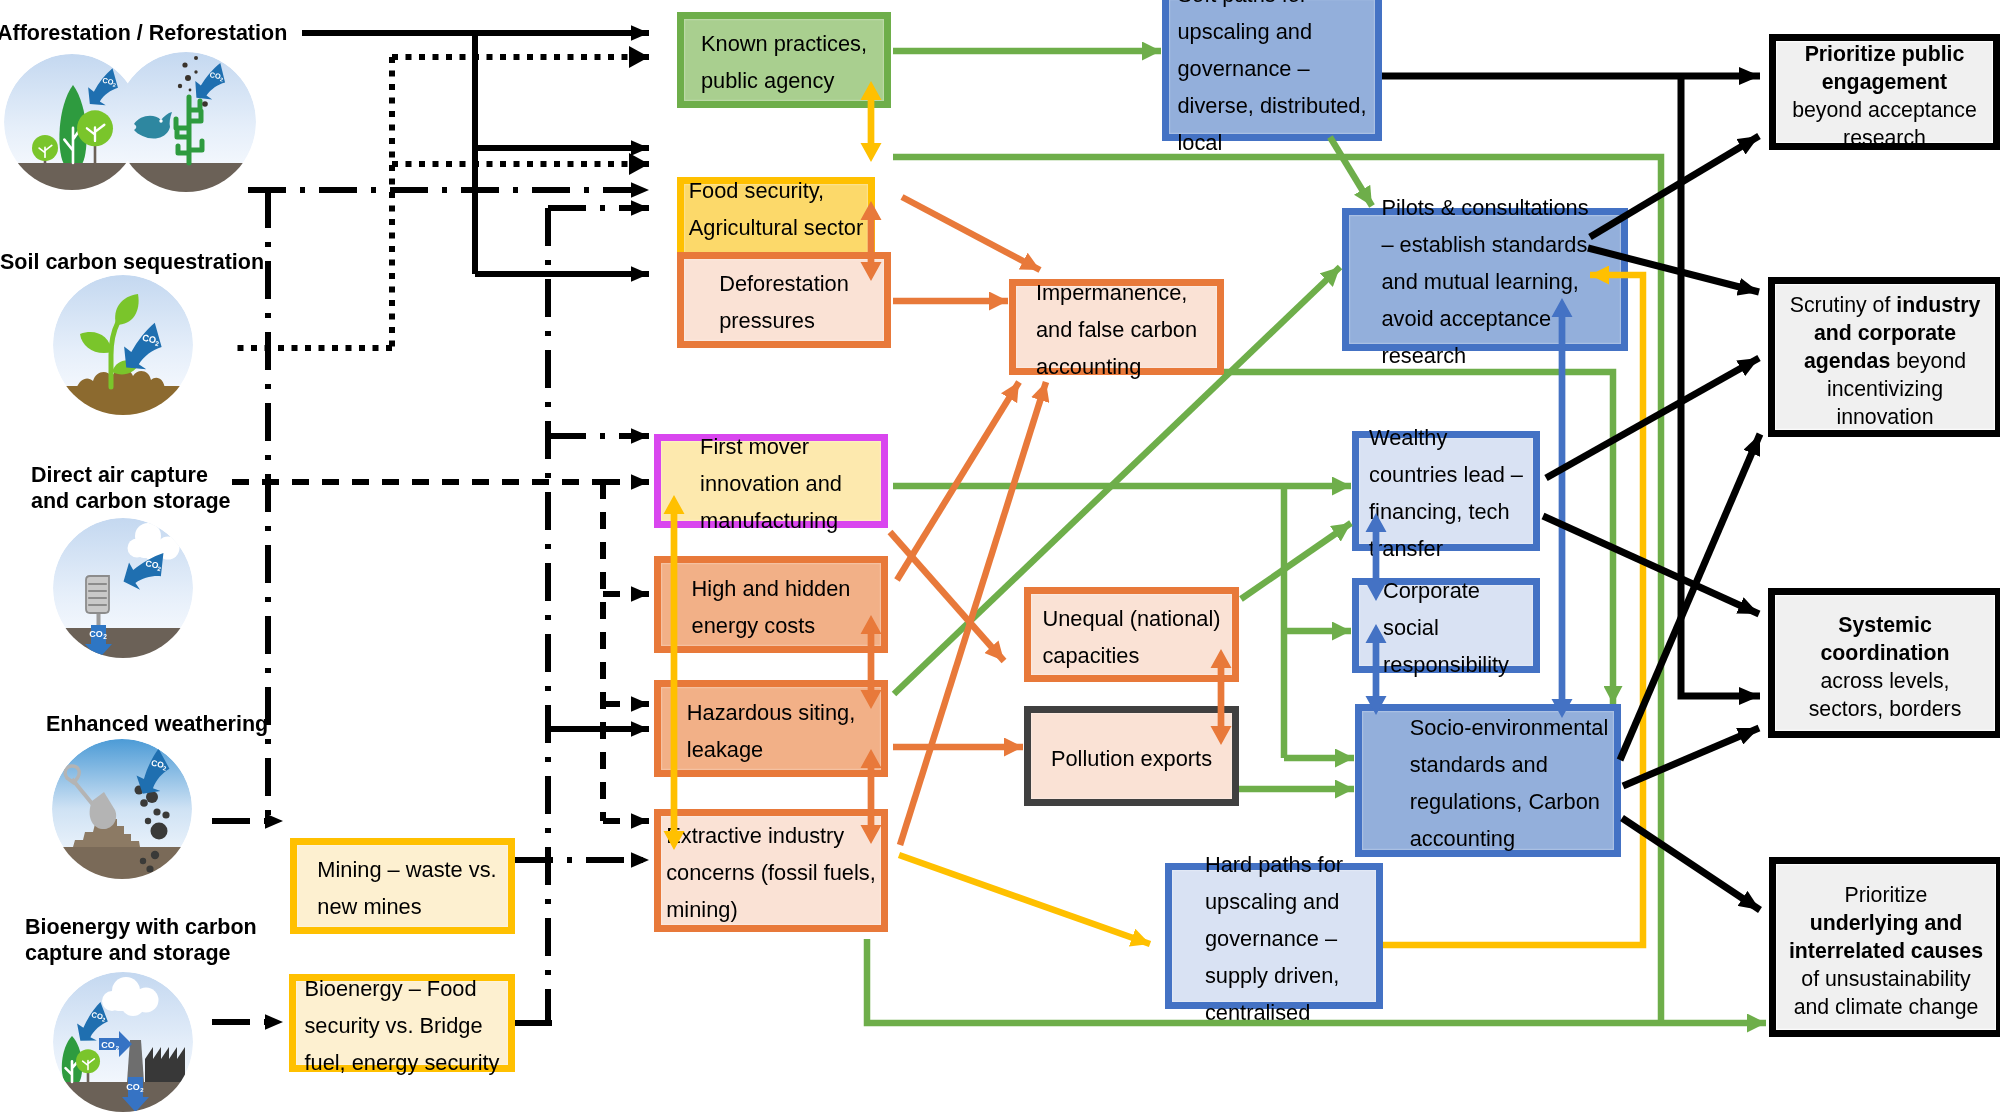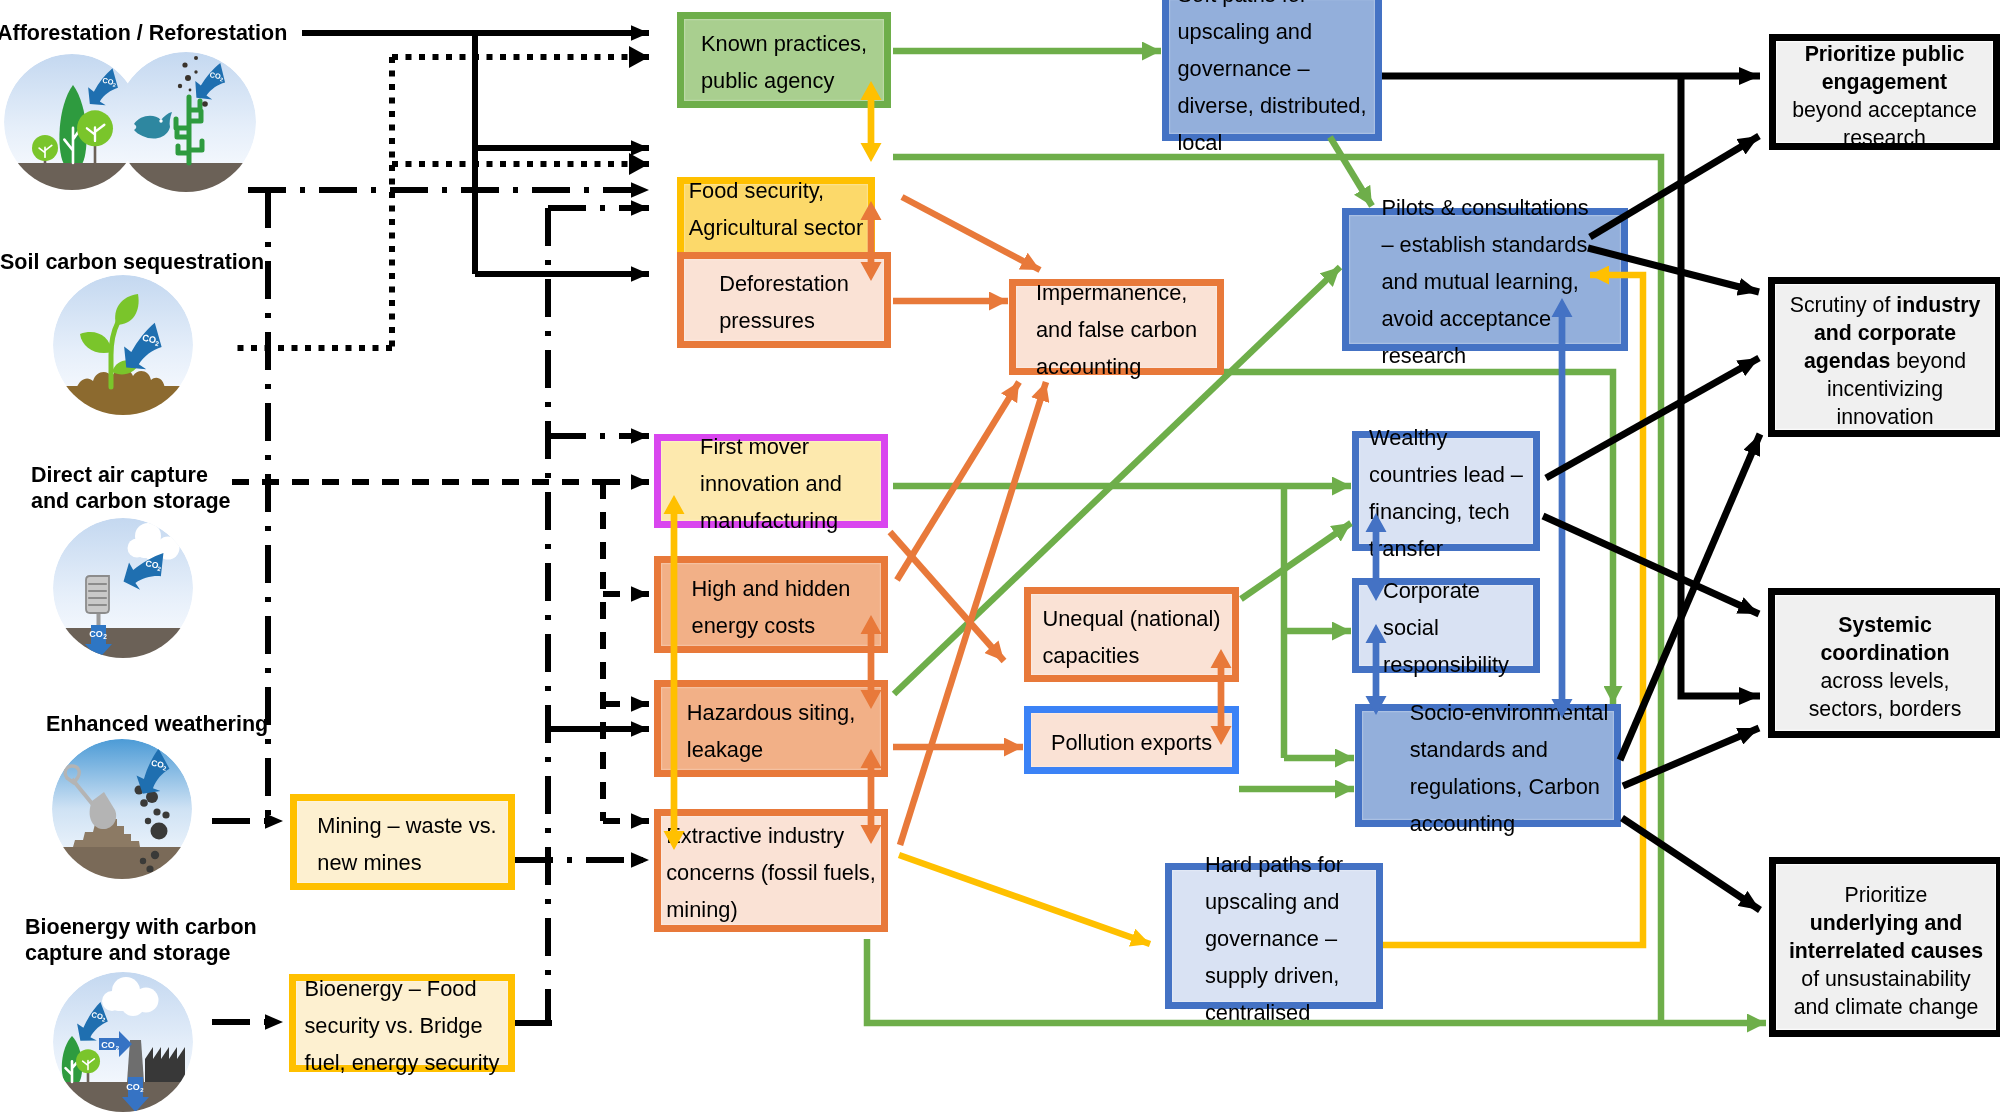--- a/index.html
+++ b/index.html
@@ -256,21 +256,21 @@
     </div>
 <div class="bx" style="left:1009px;top:279px;width:215px;height:96px;background:#FAE2D5;border:7px solid #E8793A;box-shadow:inset 0 0 0 1.2px rgba(255,255,255,0.22);">
       <span class="tx">Impermanence,
 and false carbon
 accounting</span>
     </div>
 <div class="bx" style="left:1024px;top:587px;width:215px;height:95px;background:#FAE2D5;border:7px solid #E8793A;box-shadow:inset 0 0 0 1.2px rgba(255,255,255,0.22);">
       <span class="tx">Unequal (national)
 capacities</span>
     </div>
-<div class="bx" style="left:1024px;top:706px;width:215px;height:68px;background:#FAE2D5;border:7px solid #3b82f6;box-shadow:inset 0 0 0 1.2px rgba(255,255,255,0.22);">
+<div class="bx" style="left:1024px;top:706px;width:215px;height:100px;background:#FAE2D5;border:7px solid #404040;box-shadow:inset 0 0 0 1.2px rgba(255,255,255,0.22);">
       <span class="tx">Pollution exports</span>
     </div>
 <div class="bx" style="left:1162px;top:-8px;width:220px;height:149px;background:#93AFDB;border:7px solid #4472C4;box-shadow:inset 0 0 0 1.2px rgba(255,255,255,0.22);">
       <span class="tx">Soft paths for
 upscaling and
 governance –
 diverse, distributed,
 local</span>
     </div>
 <div class="bx" style="left:1342px;top:208px;width:286px;height:143px;background:#93AFDB;border:7px solid #4472C4;box-shadow:inset 0 0 0 1.2px rgba(255,255,255,0.22);">
@@ -284,34 +284,34 @@
       <span class="tx">Wealthy
 countries lead –
 financing, tech
 transfer</span>
     </div>
 <div class="bx" style="left:1352px;top:578px;width:188px;height:95px;background:#D9E2F3;border:7px solid #4472C4;box-shadow:inset 0 0 0 1.2px rgba(255,255,255,0.22);">
       <span class="tx">Corporate
 social
 responsibility</span>
     </div>
-<div class="bx" style="left:1355px;top:704px;width:266px;height:123px;background:#93AFDB;border:7px solid #4472C4;box-shadow:inset 0 0 0 1.2px rgba(255,255,255,0.22);padding-left:42px;">
+<div class="bx" style="left:1355px;top:704px;width:266px;height:153px;background:#93AFDB;border:7px solid #4472C4;box-shadow:inset 0 0 0 1.2px rgba(255,255,255,0.22);padding-left:42px;">
       <span class="tx">Socio-environmental
 standards and
 regulations, Carbon
 accounting</span>
     </div>
 <div class="bx" style="left:1165px;top:863px;width:218px;height:146px;background:#D9E2F3;border:7px solid #4472C4;box-shadow:inset 0 0 0 1.2px rgba(255,255,255,0.22);">
       <span class="tx">Hard paths for
 upscaling and
 governance –
 supply driven,
 centralised</span>
     </div>
-<div class="bx" style="left:290px;top:794px;width:225px;height:96px;background:#FDF0D0;border:7px solid #FFC000;box-shadow:inset 0 0 0 1.2px rgba(255,255,255,0.22);padding-left:9px;">
+<div class="bx" style="left:290px;top:838px;width:225px;height:96px;background:#FDF0D0;border:7px solid #FFC000;box-shadow:inset 0 0 0 1.2px rgba(255,255,255,0.22);padding-left:9px;">
       <span class="tx">Mining – waste vs.
 new mines</span>
     </div>
 <div class="bx" style="left:289px;top:974px;width:226px;height:98px;background:#FDF0D0;border:7px solid #FFC000;box-shadow:inset 0 0 0 1.2px rgba(255,255,255,0.22);">
       <span class="tx">Bioenergy – Food
 security vs. Bridge
 fuel, energy security</span>
     </div>
 <div class="out" style="left:1769px;top:34px;width:231px;height:116px;">
       <span class="tx"><b>Prioritize public</b><br><b>engagement</b><br>beyond acceptance<br>research</span>

